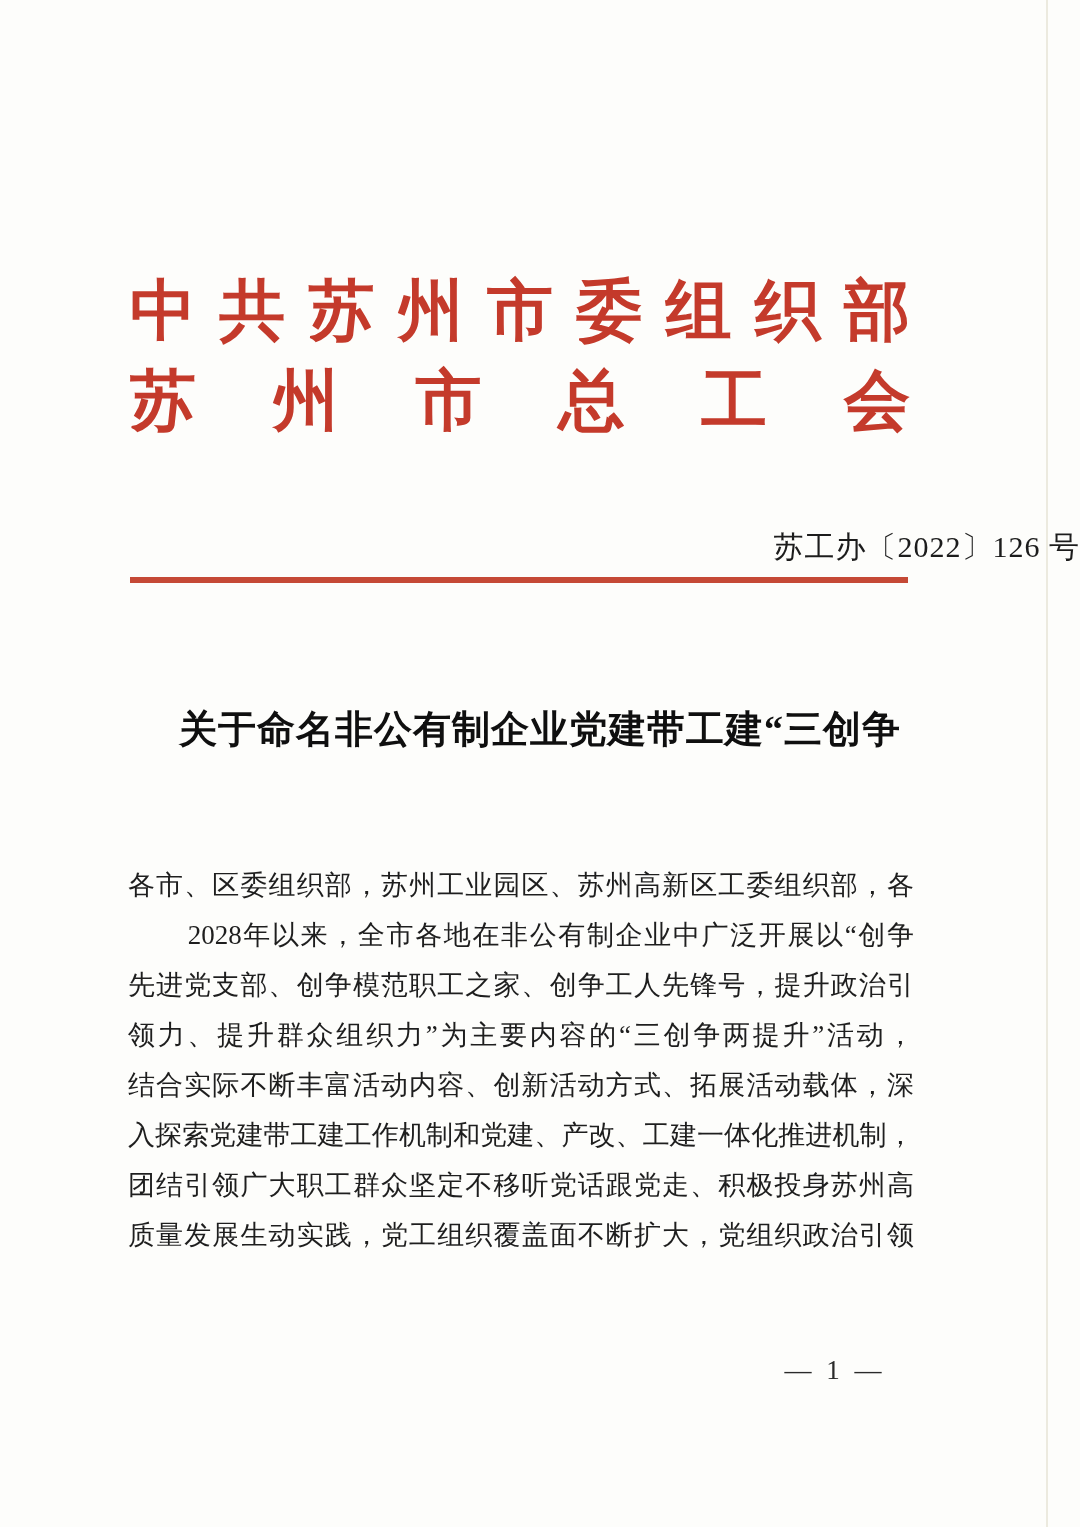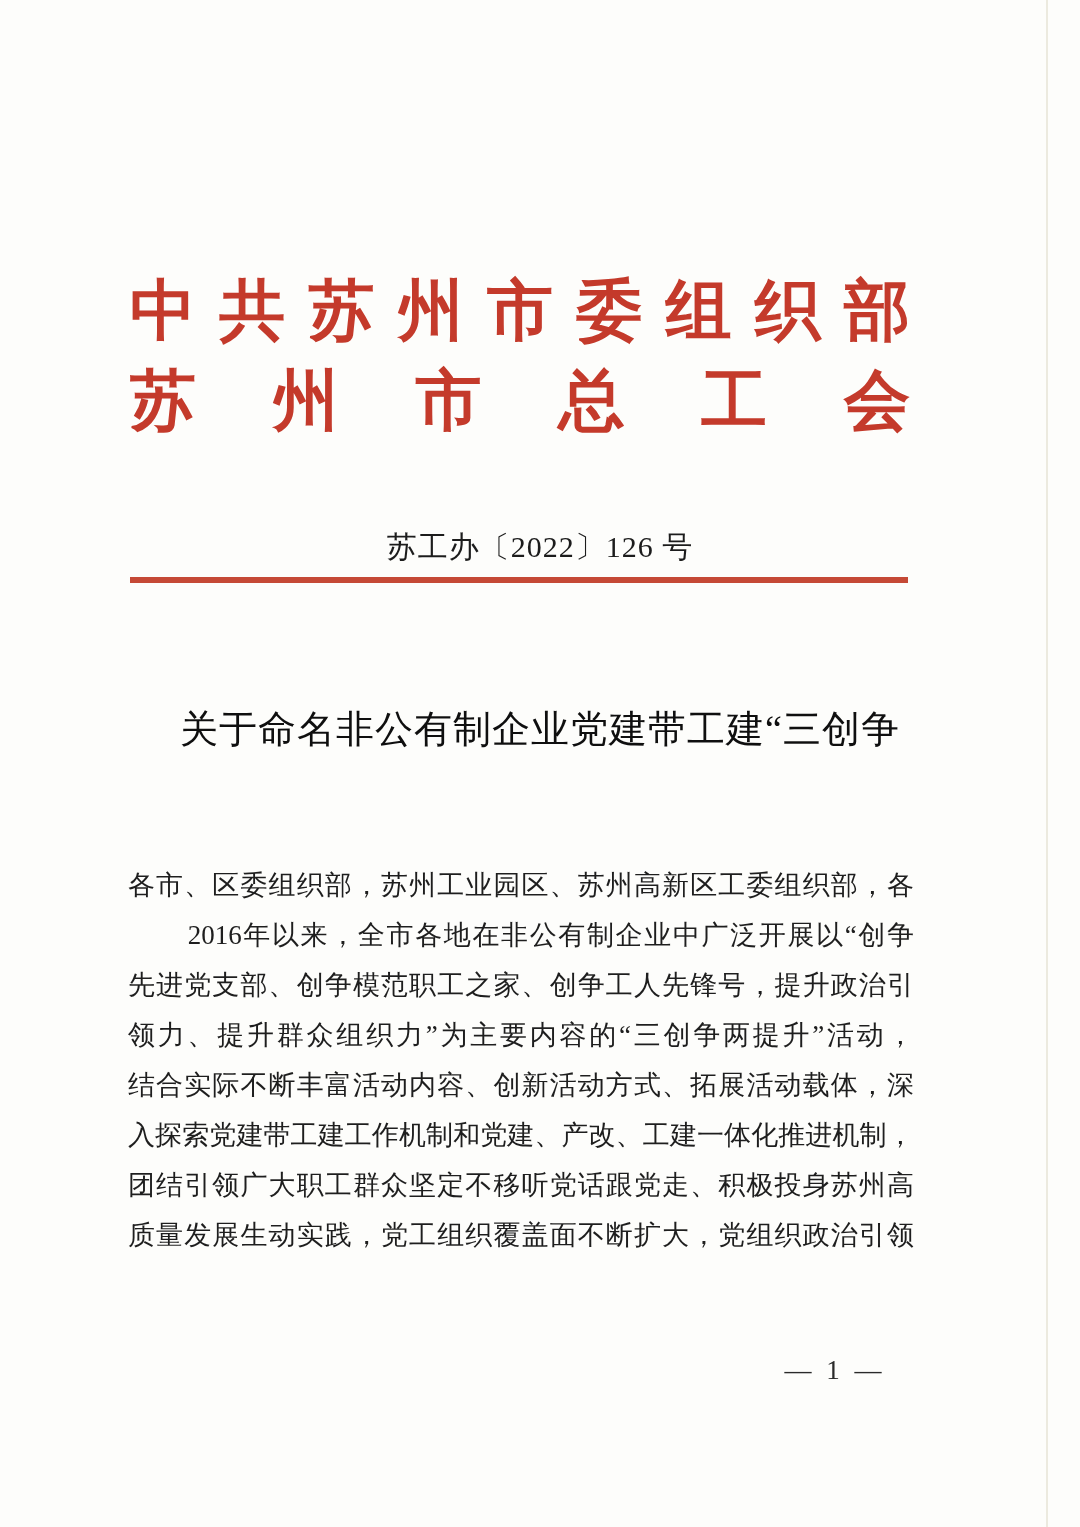--- a/index.html
+++ b/index.html
@@ -23,31 +23,31 @@
   .org-line{
     display:flex;justify-content:space-between;align-items:flex-start;
     font-size:66px;line-height:90px;font-weight:700;
     color:#c43a2b;
     white-space:nowrap;
   }
   .org-line span{flex:none;}
   
   .doc-number{
     position:absolute;left:0;top:527px;width:1080px;
-    text-align:center;font-size:30px;line-height:40px;color:#1c1c1c;
+    text-align:right;font-size:30px;line-height:40px;color:#1c1c1c;
     letter-spacing:1px;
   }
   .red-rule{
     position:absolute;left:130px;top:577px;width:778px;height:6px;
     background:#c54936;
   }
   
   .title-block{
     position:absolute;left:60px;top:703px;width:960px;
-    text-align:center;font-weight:400;font-size:38px;line-height:52px;
+    text-align:center;font-weight:700;font-size:38px;line-height:52px;
     color:#0f0f0f;letter-spacing:1px;
   }
   
   .body-block{
     position:absolute;left:128px;top:862px;width:786px;
   }
   .body-line{
     height:50px;font-size:27px;line-height:46px;
     color:#1e1e1e;white-space:nowrap;
   }
@@ -126,21 +126,21 @@
         <span>工</span>
         <span>委</span>
         <span>组</span>
         <span>织</span>
         <span>部</span>
         <span>，</span>
         <span>各</span>
       </div>
       <div class="body-line justify">
         <span class="indent-spacer"></span>
-        <span>2016</span>
+        <span>2028</span>
         <span>年</span>
         <span>以</span>
         <span>来</span>
         <span>，</span>
         <span>全</span>
         <span>市</span>
         <span>各</span>
         <span>地</span>
         <span>在</span>
         <span>非</span>

